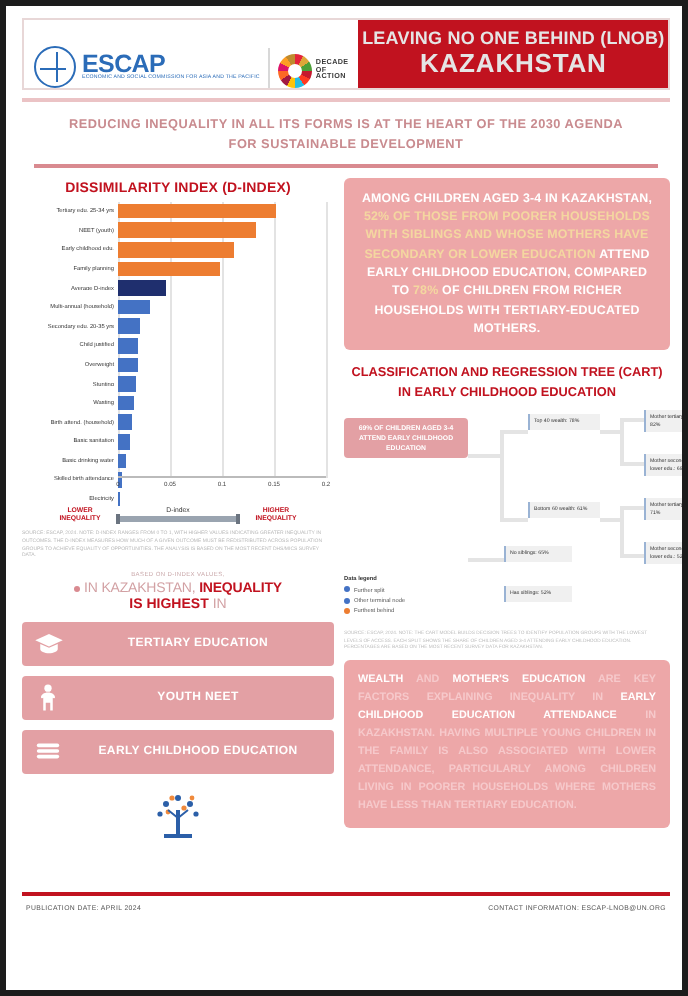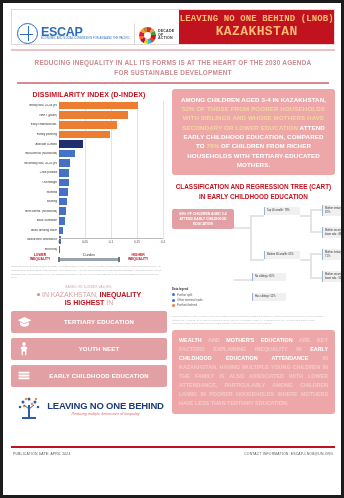--- a/index.html
+++ b/index.html
@@ -21,22 +21,22 @@
   .vline{width:1px;height:20px;background:#d8d8d8;}
   .decade{display:flex;align-items:center;gap:2px;}
   .sdgring{width:17px;height:17px;border-radius:50%;
     background:conic-gradient(#e5243b 0 8%,#dda63a 8% 16%,#4c9f38 16% 25%,#c5192d 25% 33%,
       #ff3a21 33% 41%,#26bde2 41% 50%,#fcc30b 50% 58%,#a21942 58% 66%,#fd6925 66% 75%,
       #dd1367 75% 83%,#fd9d24 83% 91%,#bf8b2e 91% 100%);
     position:relative;}
   .sdgring:after{content:"";position:absolute;inset:5px;background:#fff;border-radius:50%;}
   .decade-tx{display:flex;flex-direction:column;line-height:1.05;font-weight:bold;}
   .decade-tx span{font-size:3.6px;color:#3a3a3a;letter-spacing:.2px;}
-  .hdr-title{flex:1;background:#c1121f;color:#fdba74;display:flex;flex-direction:column;
-             align-items:center;justify-content:center;line-height:1.15;font-family:Liberation Mono, monospace;}
+  .hdr-title{flex:1;background:#c1121f;color:#e5e5e5;display:flex;flex-direction:column;
+             align-items:center;justify-content:center;line-height:1.15;}
   .hdr-title .l1{font-size:9px;font-weight:bold;letter-spacing:.1px;}
   .hdr-title .l2{font-size:13px;font-weight:bold;letter-spacing:.4px;margin-top:1px;}
   .hdr-rule{height:2px;background:#ebc3c5;margin-top:4px;}
 
   
   .subtitle{text-align:center;color:#c98b8f;font-size:6.4px;font-weight:bold;
             letter-spacing:.25px;line-height:1.5;padding:7px 22px 5px;}
   .sub-rule{height:1.6px;background:#d98a90;width:96%;margin:0 auto 5px;}
 
   
@@ -342,24 +342,20 @@
               <circle cx="12" cy="4" r="1.3"></circle>
                   <circle cx="18" cy="9" r="1.3"></circle>
               <circle cx="10" cy="11" r="1.2"></circle>
                   <circle cx="22" cy="4" r="1.2"></circle>
             </g>
             <path d="M14 10h2v12h-2z" fill="#2b5fa8"></path>
             <path d="M8 22h14v2H8z" fill="#2b5fa8"></path>
             <path d="M15 14l-5-4M15 14l5-4" stroke="#2b5fa8" stroke-width="1" fill="none"></path>
           </svg>
         </div>
-        <div class="lnob-tx">
-          <div class="a">LEAVING NO ONE BEHIND</div>
-          <div class="b">Reducing multiple dimensions of inequality</div>
-        </div>
       </div>
     </div>
 
     <div class="col-r">
       <div class="rbox">
         <span>AMONG CHILDREN AGED 3-4 IN KAZAKHSTAN,</span>
         <em>52% OF THOSE FROM POORER HOUSEHOLDS WITH SIBLINGS AND WHOSE MOTHERS HAVE SECONDARY OR LOWER EDUCATION</em>
         <span>ATTEND EARLY CHILDHOOD EDUCATION, COMPARED TO</span>
         <em>78%</em>
         <span>OF CHILDREN FROM RICHER HOUSEHOLDS WITH TERTIARY-EDUCATED MOTHERS.</span>

